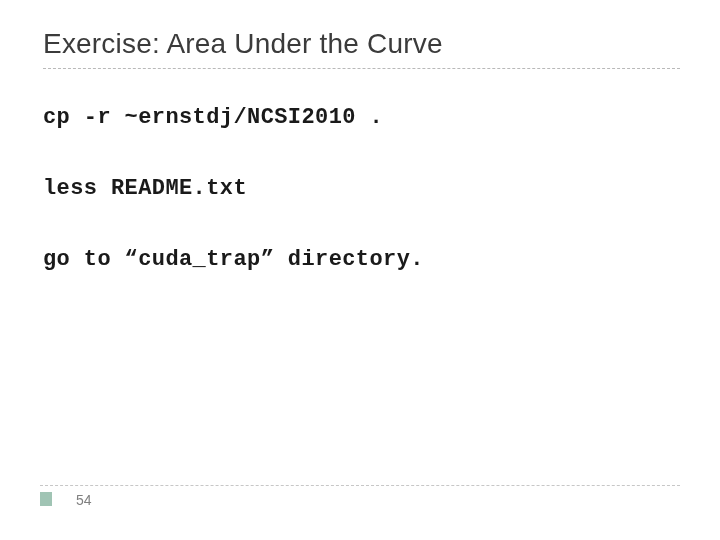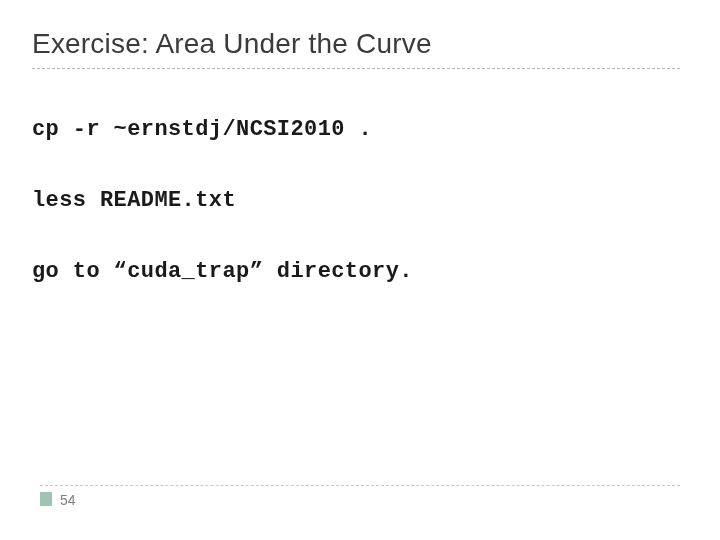--- a/index.html
+++ b/index.html
@@ -9,37 +9,37 @@
     height: 540px;
     background: #ffffff;
     font-family: Arial, Helvetica, sans-serif;
     overflow: hidden;
   }
   .slide {
     position: relative;
     width: 720px;
     height: 540px;
     box-sizing: border-box;
-    padding: 28px 40px 0 32px;
+    padding: 28px 40px 0 43px;
   }
   .title {
     font-size: 28px;
     color: #3b3b3b;
     font-weight: 400;
     margin: 0 0 8px 0;
     letter-spacing: 0.2px;
   }
   .dashed-rule {
     border: none;
     border-top: 1.5px dashed #b9b9b9;
     margin: 0;
     height: 0;
   }
   .content {
-    margin-top: 48px;
+    margin-top: 36px;
   }
   .mono-line {
     font-family: "Courier New", Courier, monospace;
     font-size: 22px;
     font-weight: bold;
     color: #1a1a1a;
     margin-bottom: 46px;
     letter-spacing: 0.4px;
   }
   .footer {
@@ -48,20 +48,21 @@
     right: 40px;
     bottom: 32px;
   }
   .footer .dashed-rule {
     border-top: 1.5px dashed #c7c7c7;
   }
   .page-num-wrap {
     display: flex;
     align-items: flex-start;
     margin-top: 6px;
+    gap: 16px;
   }
   .page-marker {
     width: 12px;
     height: 14px;
     background: #a0c4b4;
     margin-right: 8px;
   }
   .page-num {
     font-size: 14px;
     color: #808080;

